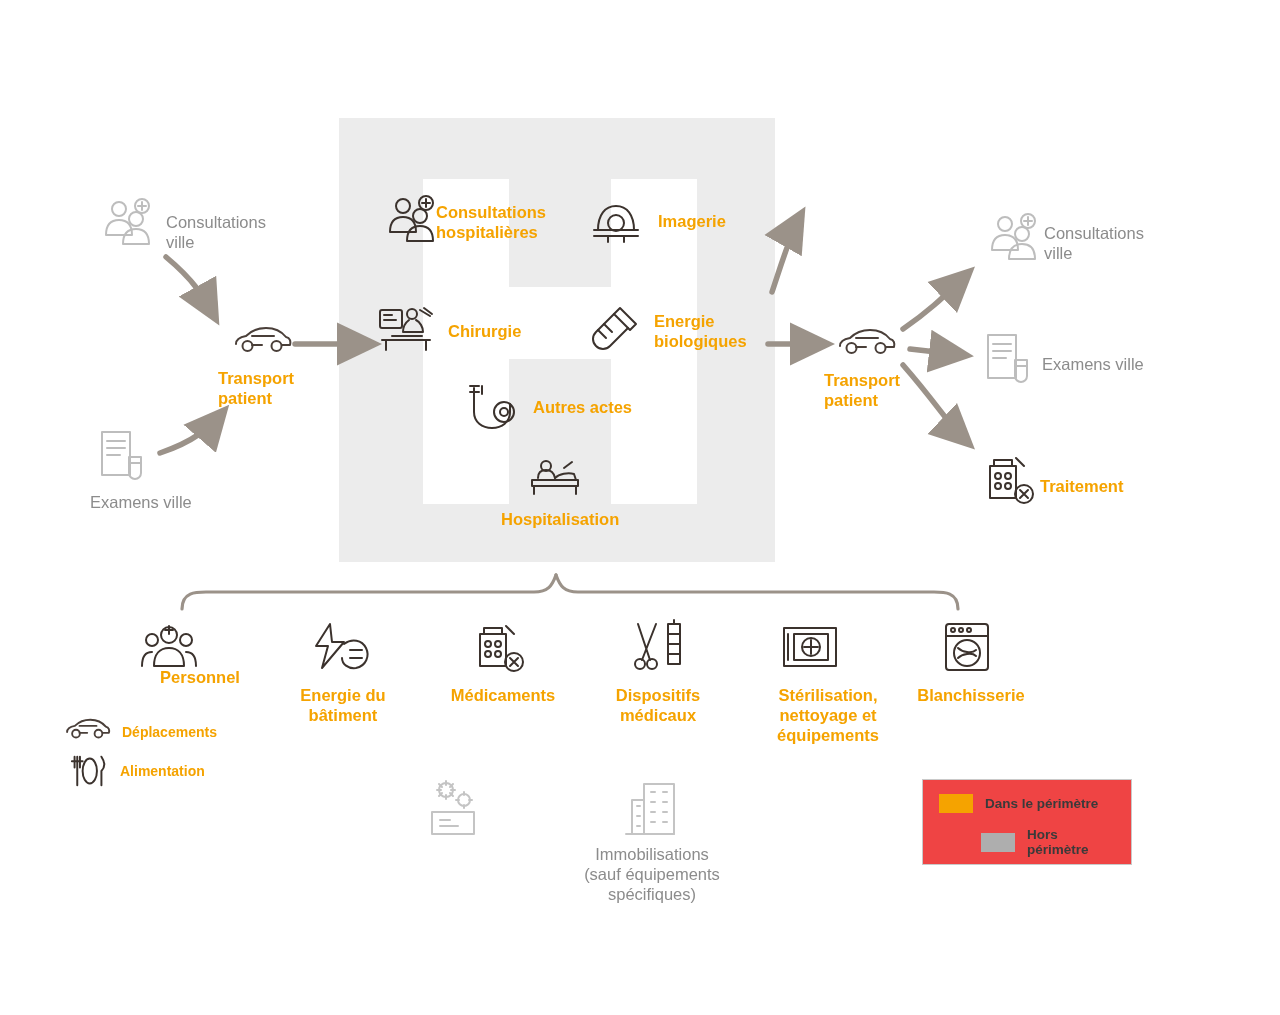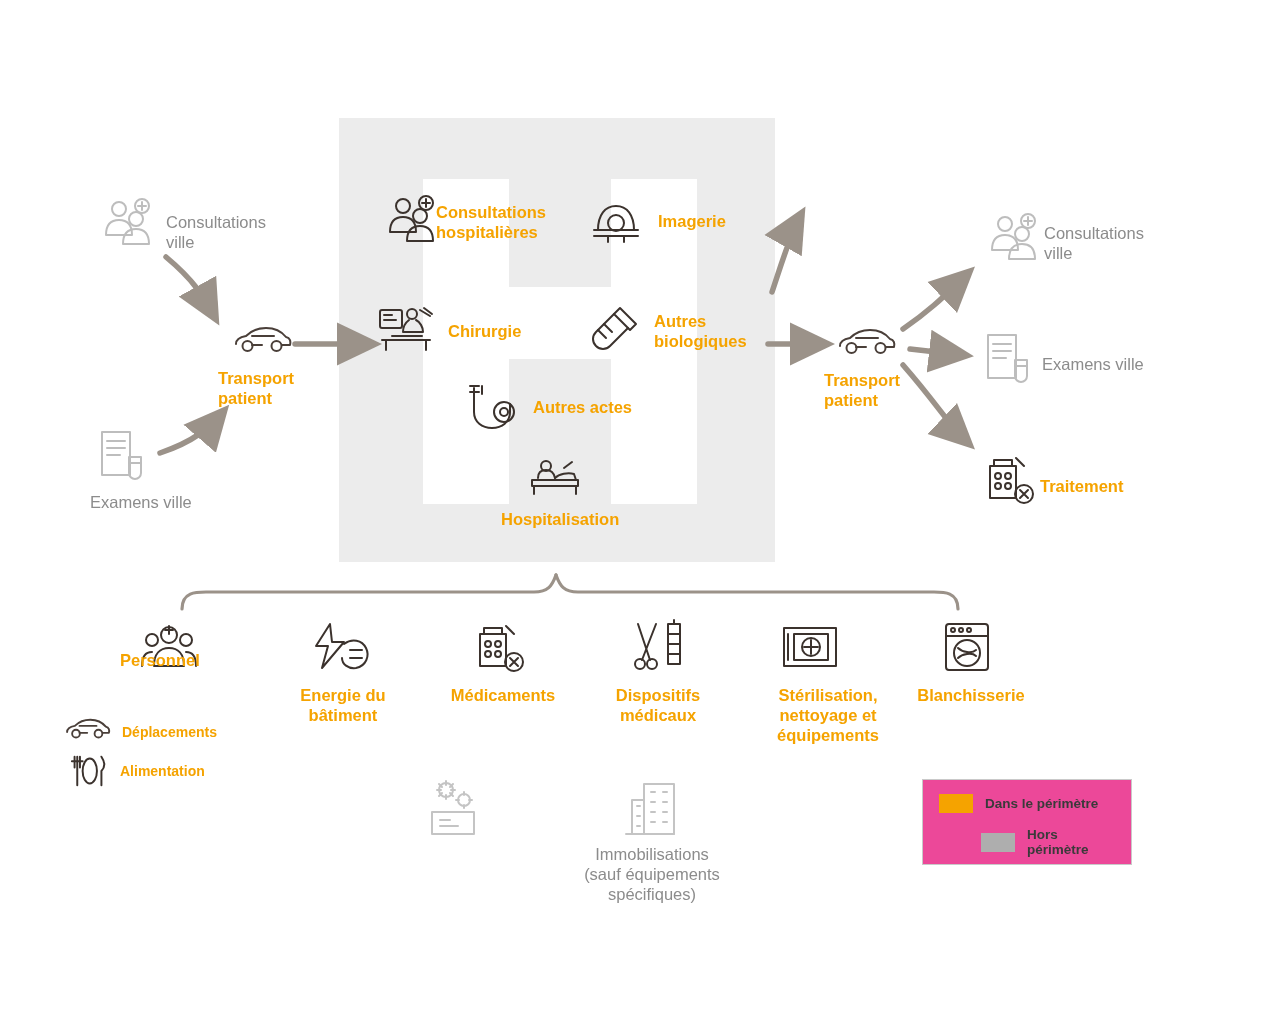--- a/index.html
+++ b/index.html
@@ -53,21 +53,21 @@
     overflow: visible;
   }
 
   .icon-wrap { position: absolute; }
   .icon-wrap svg { display: block; overflow: visible; }
 
   
   .legend {
     position: absolute;
     border: 1px solid #C9C9C9;
-    background: #ec4899;
+    background: #ef4444;
     box-sizing: border-box;
   }
   .legend-row {
     display: flex;
     align-items: center;
     gap: 12px;
     padding: 2px 0;
   }
   .legend-swatch {
     width: 34px;
@@ -227,21 +227,21 @@
 
   <div class="icon-wrap" style="left:586px; top:278px;">
     <svg width="56" height="56" viewBox="0 0 56 56">
       <g fill="none" stroke="#3B322D" stroke-width="2" stroke-linecap="round" stroke-linejoin="round">
         <path d="M34,6 L50,22 L44,28 L28,12 z"></path>
         <path d="M28,12 L10,30 C6,34 6,40 10,44 C14,48 20,48 24,44 L42,26"></path>
         <path d="M18,22 L26,30 M12,28 L20,36"></path>
       </g>
     </svg>
   </div>
-  <div class="lbl in" style="left:654px; top:287px; width:160px;">Autres
+  <div class="lbl in" style="left:654px; top:287px; width:160px;">Energie
 biologiques</div>
 
   <div class="icon-wrap" style="left:466px; top:358px;">
     <svg width="58" height="52" viewBox="0 0 58 52">
       <g fill="none" stroke="#3B322D" stroke-width="2" stroke-linecap="round" stroke-linejoin="round">
         <path d="M8,6 L8,30 C8,40 16,46 26,46 C36,46 44,40 44,30 L44,22"></path>
         <circle cx="38" cy="30" r="10"></circle>
         <circle cx="38" cy="30" r="4"></circle>
         <path d="M4,4 h9 M4,10 h9"></path>
         <path d="M16,4 v8"></path>
@@ -328,21 +328,21 @@
         <circle cx="29" cy="13" r="8"></circle>
         <path d="M25,8 h8 M29,4 v8"></path>
         <path d="M14,44 C14,32 20,26 29,26 C38,26 44,32 44,44 z"></path>
         <circle cx="12" cy="18" r="6"></circle>
         <path d="M2,44 C2,34 6,30 12,30"></path>
         <circle cx="46" cy="18" r="6"></circle>
         <path d="M56,44 C56,34 52,30 46,30"></path>
       </g>
     </svg>
   </div>
-  <div class="lbl in" style="left:120px; top:626px; width:160px; text-align:left;">Personnel</div>
+  <div class="lbl in" style="left:120px; top:643px; width:160px; text-align:center;">Personnel</div>
 
   <div class="icon-wrap" style="left:310px; top:596px;">
     <svg width="62" height="56" viewBox="0 0 62 56">
       <g fill="none" stroke="#3B322D" stroke-width="2" stroke-linecap="round" stroke-linejoin="round">
         <path d="M20,4 L6,26 h12 L12,48 L34,22 h-12 z"></path>
         <path d="M34,24 C42,18 52,20 56,28 C60,36 56,46 46,48 C38,49 32,44 32,38"></path>
         <path d="M40,30 h12 M40,38 h12"></path>
       </g>
     </svg>
   </div>

